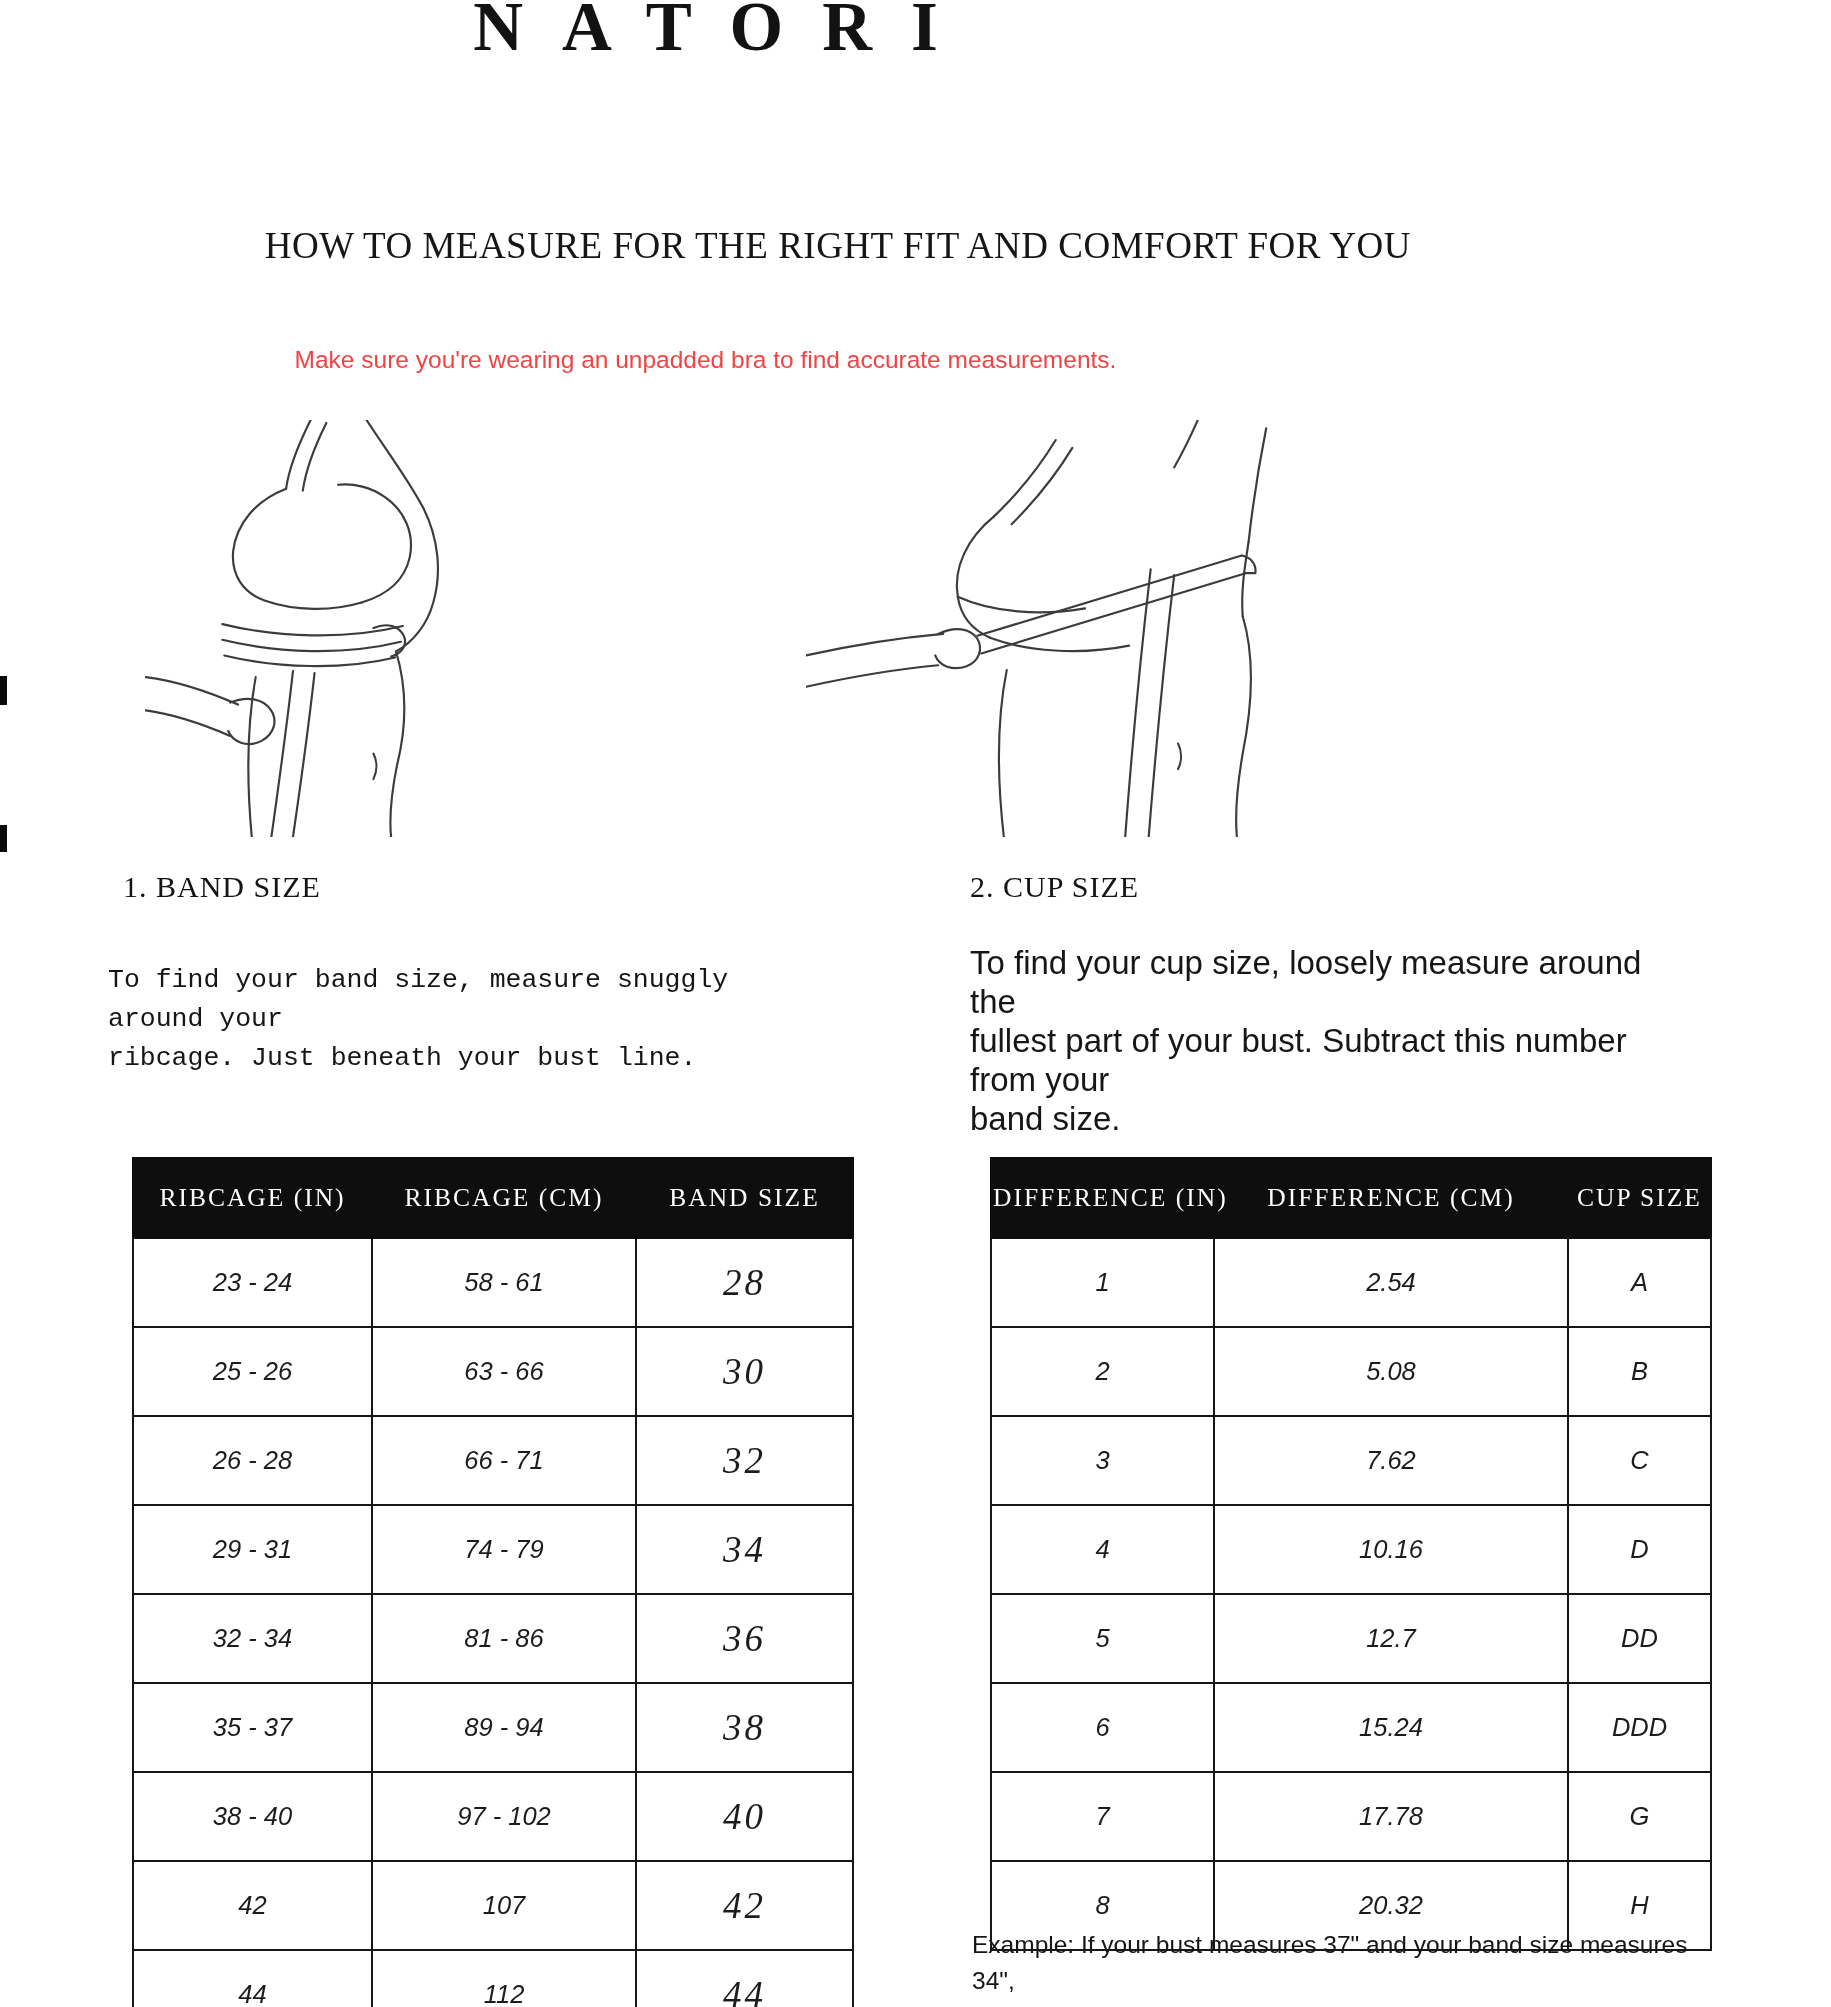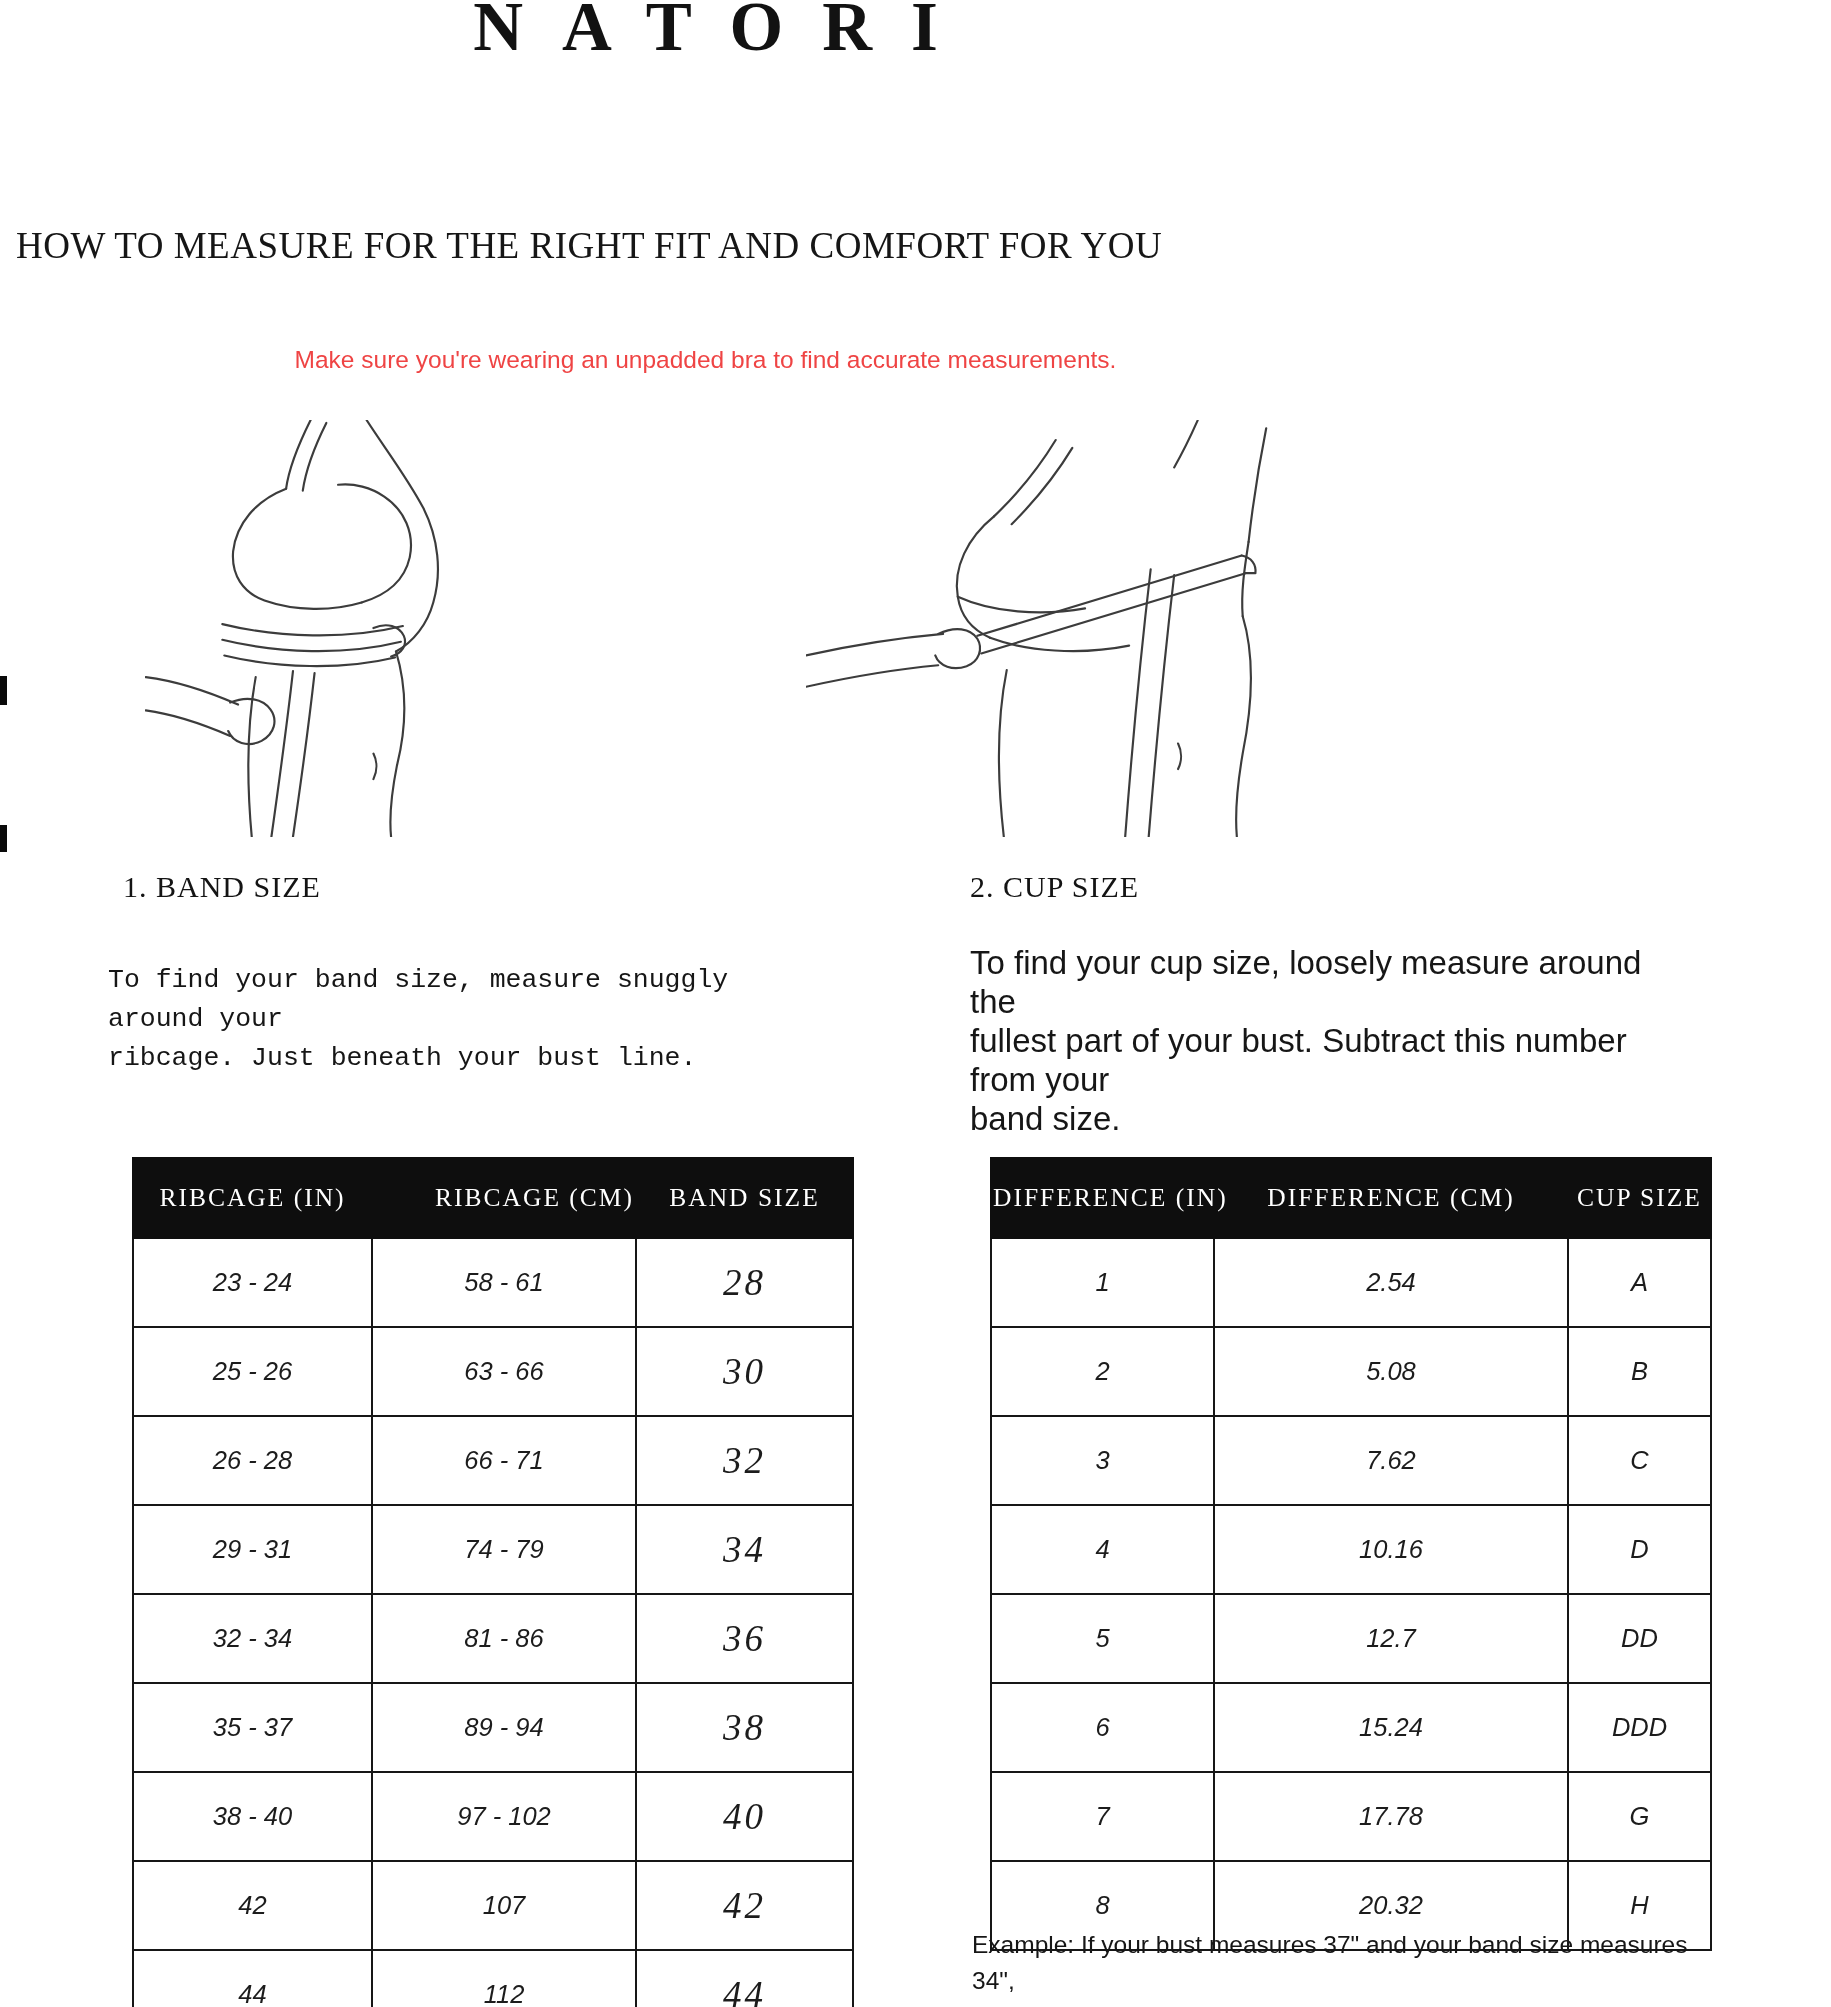--- a/index.html
+++ b/index.html
@@ -19,28 +19,27 @@
     font-family:"Liberation Serif", serif;
     font-weight:700;
     font-size:69px; line-height:71px;
     letter-spacing:39px;
     text-indent:39px;
     color:#121212;
     white-space:nowrap;
   }
   .main-title {
     position:absolute; left:0; top:225px; width:1411px;
-    text-align:left;
+    text-align:right;
     font-family:"Liberation Serif", serif;
     font-weight:400;
     font-size:37px; line-height:41px;
     letter-spacing:0.5px;
     color:#161616;
     white-space:nowrap;
-    padding-left:16px;
   }
   .subtitle {
     position:absolute; left:0; top:345px; width:1411px;
     text-align:center;
     font-size:24.5px; line-height:29px;
     color:#ef4444;
   }
 
   
   .illustration { position:absolute; }
@@ -93,21 +92,21 @@
     border:2.9px solid #161616;
     text-align:center;
     vertical-align:middle;
     font-size:25.5px;
     height:85px;
     color:#1c1c1c;
     font-style:italic;
   }
   .band-table { left:132px; top:1157px; width:708px; }
   .band-table th:nth-child(1){ width:235px; }
-  .band-table th:nth-child(2){ width:260px;text-align:right; }
+  .band-table th:nth-child(2){ width:260px; }
   .band-table th:nth-child(3){ width:213px; }
   .band-table td:nth-child(3){
     font-family:"Liberation Serif", serif;
     letter-spacing:2.9px;
     font-size:37px;
     text-align:center;
   }
   .cup-table { left:990px; top:1157px; width:708px; }
   .cup-table th { font-size:24.5px; letter-spacing:1px;margin-top:48px; }
   .cup-table th:nth-child(1){ width:219px; }

